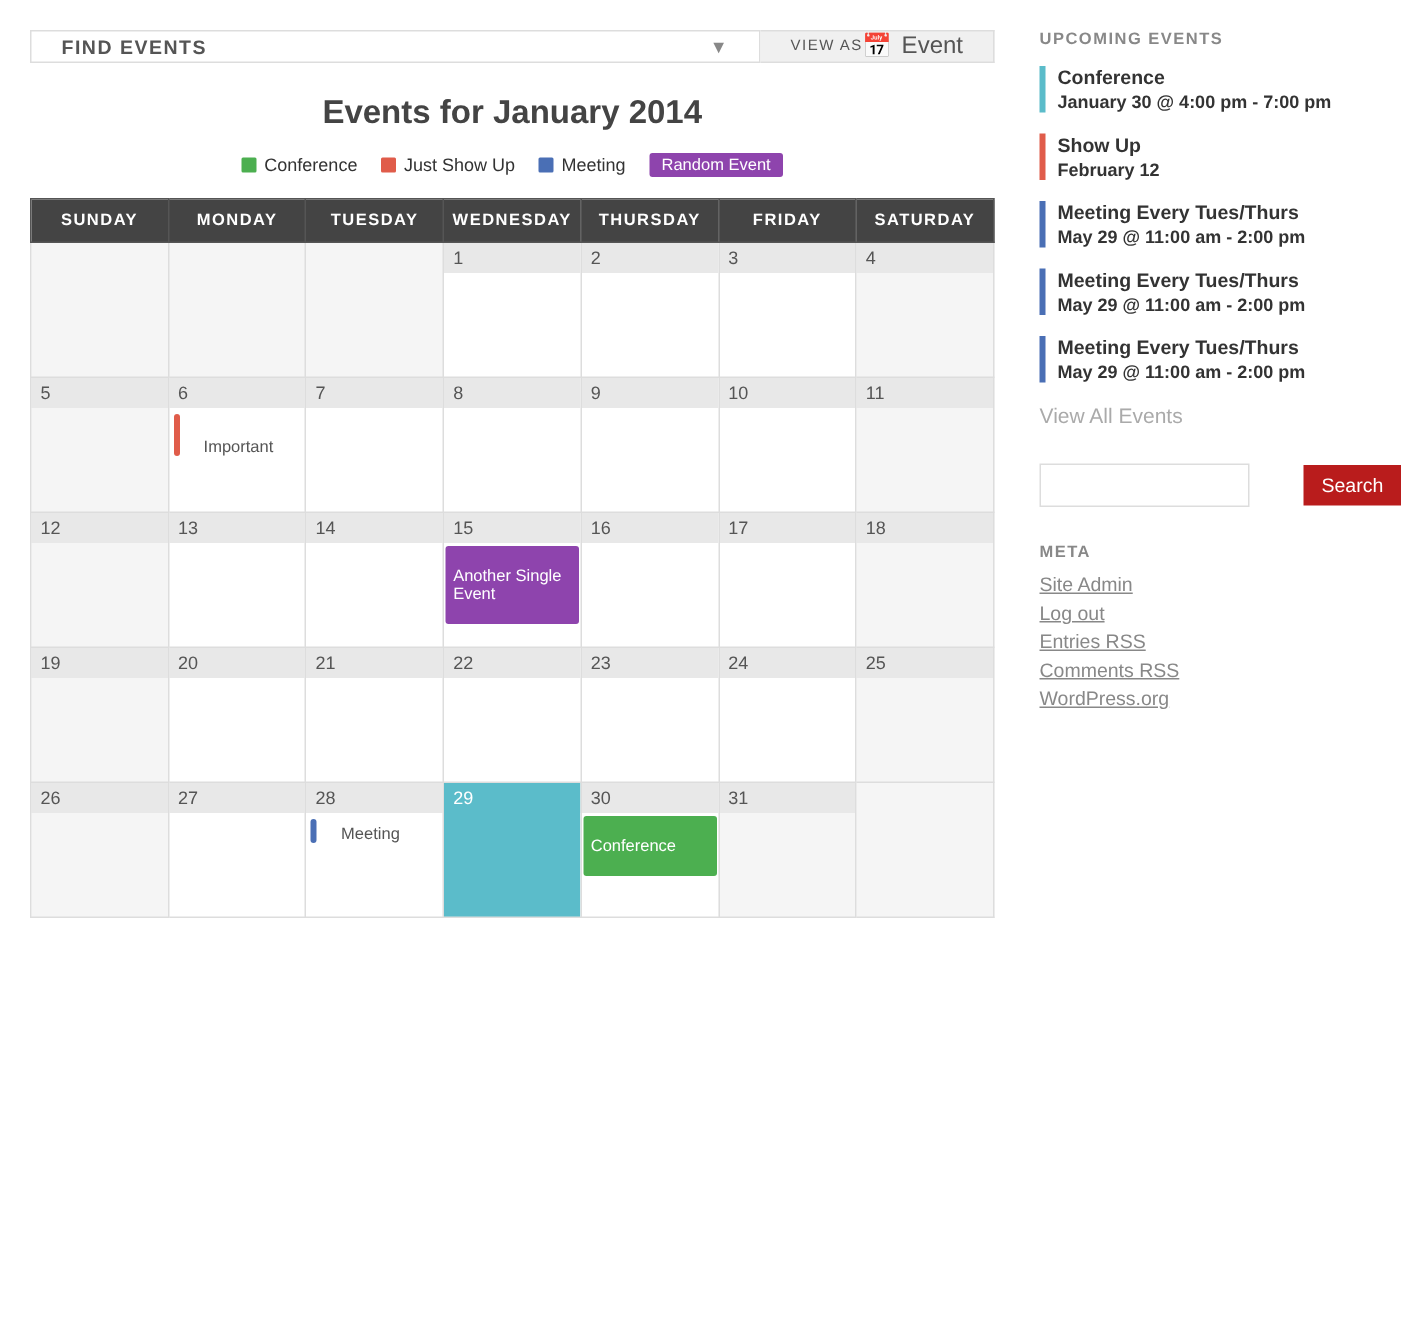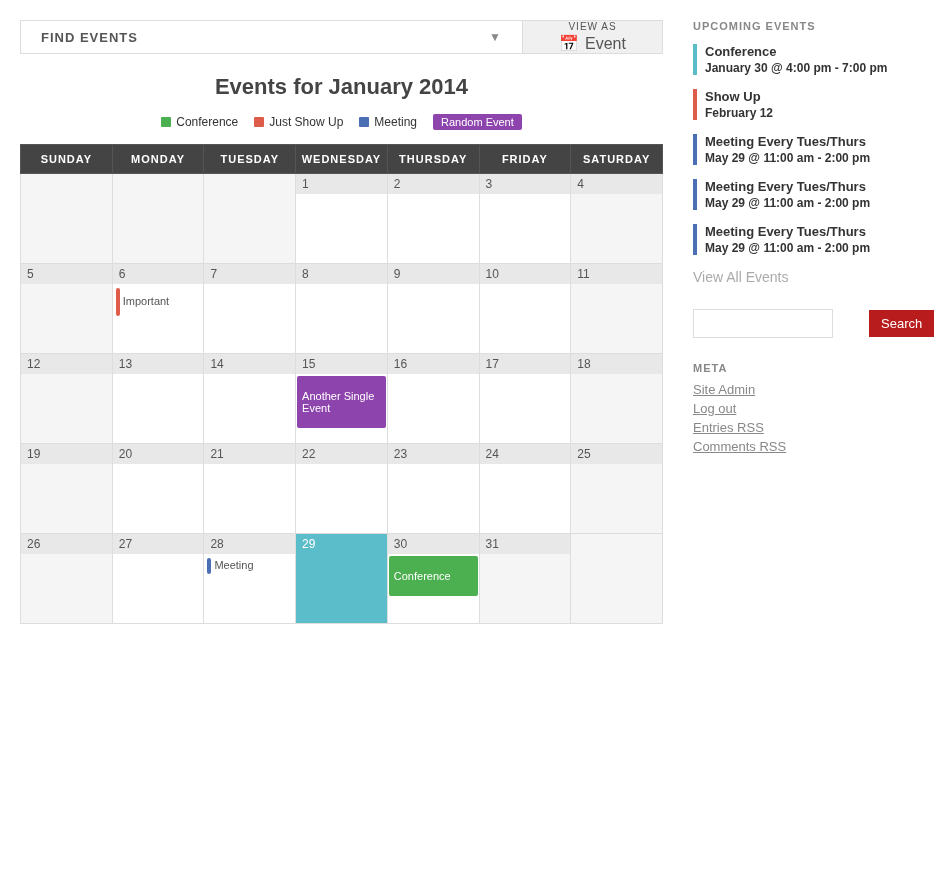--- a/index.html
+++ b/index.html
@@ -21,21 +21,21 @@
       flex: 1;
       letter-spacing: 1px;
       cursor: pointer;
     }
     .find-events-btn .arrow { font-size: 12px; color: #888; margin-left: auto; }
     .view-as-btn {
       background: #f0f0f0;
       border: 1px solid #ddd;
       border-left: none;
       padding: 0 20px;
-      display: flex; flex-direction: column; align-items: center; justify-content: center;
+      display: flex; align-items: center; justify-content: center;
       cursor: pointer;
       min-width: 140px;
     }
     .view-as-label { font-size: 10px; color: #555; letter-spacing: 1px; margin-bottom: 2px; }
     .view-as-month { display: flex; align-items: center; gap: 6px; font-size: 16px; color: #555; }
 
     
     .cal-title { text-align: center; font-size: 22px; font-weight: bold; color: #444; margin-bottom: 14px; margin-top: 20px; }
 
     
@@ -103,22 +103,22 @@
       display: block;
       padding: 14px 5px;
       margin: 2px 1px;
       font-size: 11px;
       color: #fff;
       border-radius: 2px;
       cursor: pointer;
     }
     .event-dot-line {
       display: flex;
-      align-items: center;
-      gap: 3px;
+      align-items: flex-end;
+      gap: 16px;
       padding: 2px 3px;
     }
     .event-dot { width: 4px; height: 28px; border-radius: 2px; flex-shrink: 0; margin-top: 2px; }
     .event-dot-text { font-size: 11px; color: #555; }
   </style>
 </head>
 <body>
 
 <div class="layout">
   <div class="main">
@@ -337,16 +337,17 @@
       </div>
     </div>
 
     <div class="sidebar-section">
       <div class="meta-title">META</div>
       <div class="meta-links">
         <a class="meta-link">Site Admin</a>
         <a class="meta-link">Log out</a>
         <a class="meta-link">Entries RSS</a>
         <a class="meta-link">Comments RSS</a>
+        <a class="meta-link">WordPress.org</a>
       </div>
     </div>
   </div>
 </div>
 
 </body></html>

